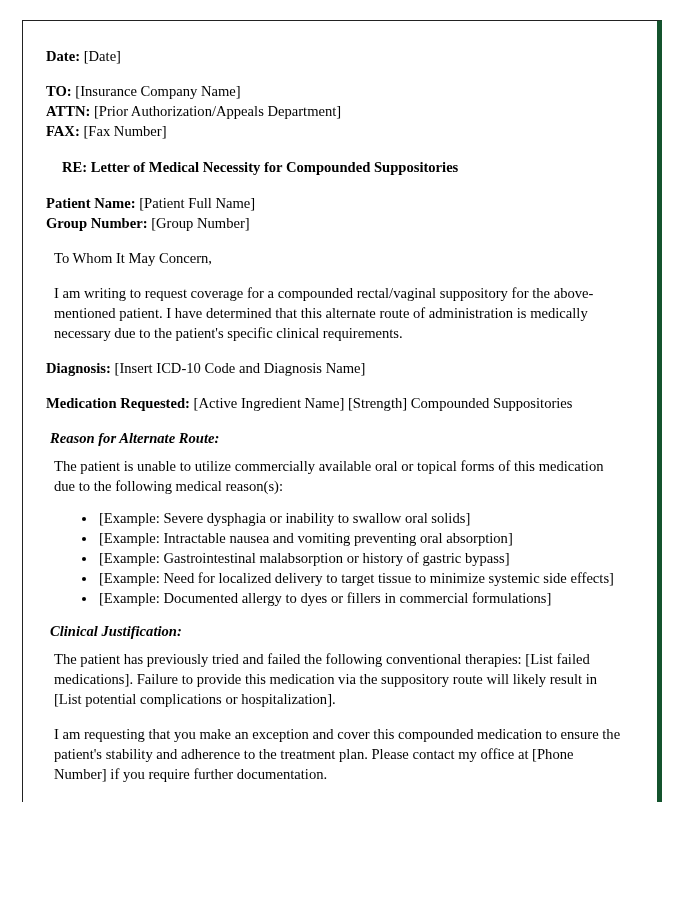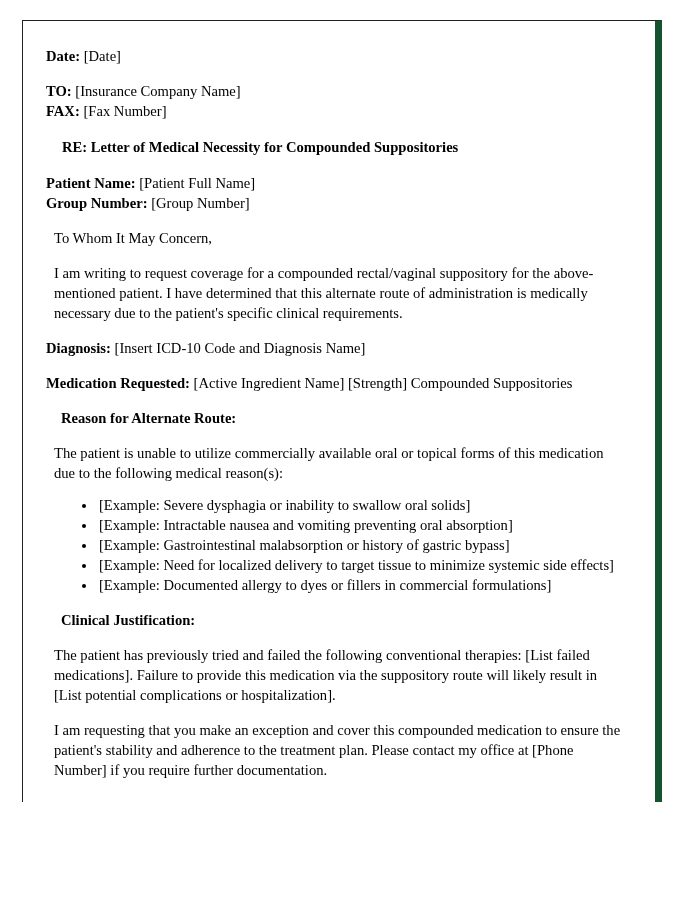--- a/index.html
+++ b/index.html
@@ -16,21 +16,21 @@
   }
 
   
   .letter-frame {
     position: absolute;
     left: 22px;
     top: 20px;
     width: 640px;
     height: 782px;
     border-left: 1px solid #222222;
-    border-right: 7px solid #14532d;
+    border-right: 5px solid #14532d;
     border-top: 1px solid #222222;
     border-bottom: none;
     box-sizing: border-box;
     background: #ffffff;
   }
 
   .letter-body {
     padding: 26px 22px 0 23px;
     font-size: 14.6px;
     line-height: 1.37;
@@ -49,21 +49,22 @@
   }
   .lbl {
     font-weight: bold;
   }
   .re-line {
     font-weight: bold;
     margin: 16px;
   }
   .heading {
     font-weight: bold;
-    margin: 15px;
+    margin: 4px;
+    font-style: italic;
   }
   .para {
     margin: 8px;
   }
 
   ul.reasons {
     margin: 12px 0 13px 0;
     padding-left: 51px;
     list-style-type: disc;
   }
@@ -78,20 +79,21 @@
 
 <div class="letter-frame">
   <div class="letter-body">
 
     <div class="blk">
       <p class="line"><span class="lbl">Date:</span><span> </span><span>[Date]</span></p>
     </div>
 
     <div class="blk">
       <p class="line"><span class="lbl">TO:</span><span> </span><span>[Insurance Company Name]</span></p>
+      <p class="line"><span class="lbl">ATTN:</span><span> </span><span>[Prior Authorization/Appeals Department]</span></p>
       <p class="line"><span class="lbl">FAX:</span><span> </span><span>[Fax Number]</span></p>
     </div>
 
     <div class="blk">
       <p class="re-line">RE: Letter of Medical Necessity for Compounded Suppositories</p>
     </div>
 
     <div class="blk">
       <p class="line"><span class="lbl">Patient Name:</span><span> </span><span>[Patient Full Name]</span></p>
       <p class="line"><span class="lbl">Group Number:</span><span> </span><span>[Group Number]</span></p>

